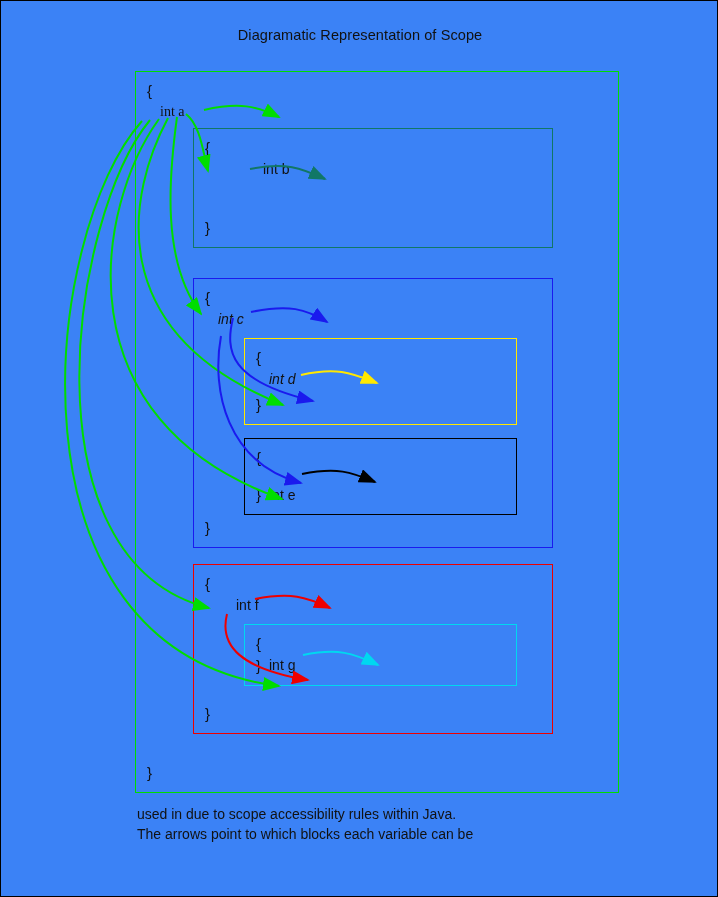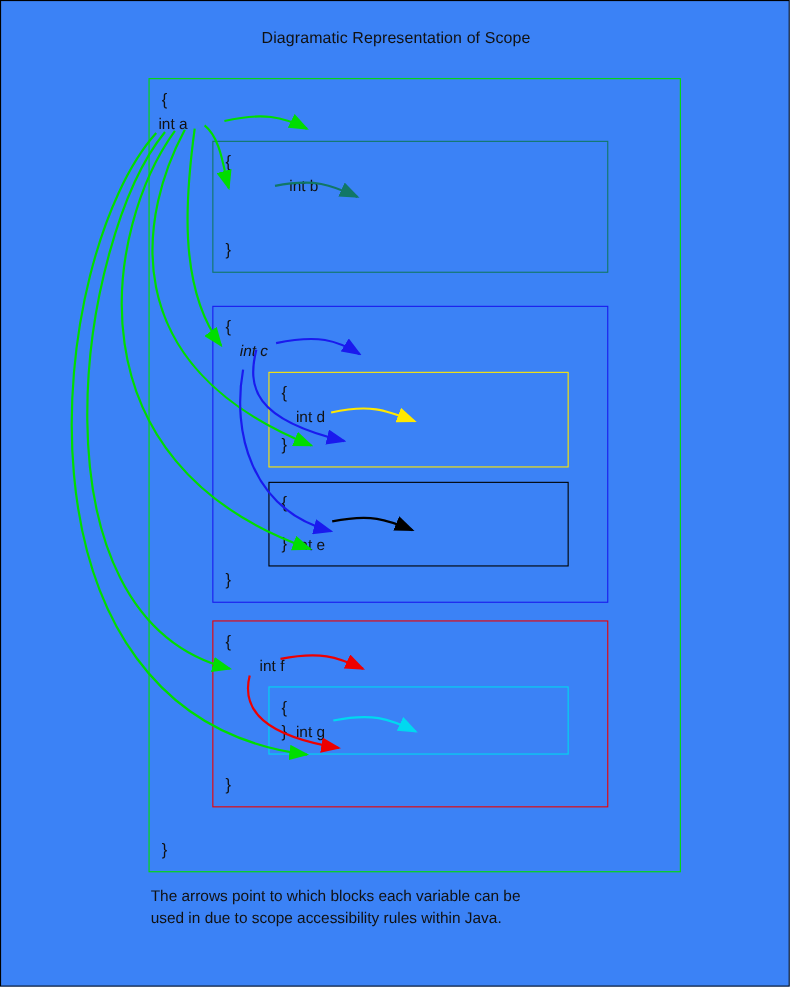--- a/index.html
+++ b/index.html
@@ -75,33 +75,33 @@
 
   <div class="block" id="box-a" style="left: 134px; top: 70px; width: 484px; height: 722px; border: 1.4px solid rgb(0, 221, 0);"></div>
   <div class="block" id="box-b" style="left: 192px; top: 127px; width: 360px; height: 120px; border: 1.4px solid rgb(17, 119, 102);"></div>
   <div class="block" id="box-c" style="left: 192px; top: 277px; width: 360px; height: 270px; border: 1.4px solid rgb(26, 26, 238);"></div>
   <div class="block" id="box-d" style="left: 243px; top: 337px; width: 273px; height: 87px; border: 1.4px solid rgb(255, 232, 0);"></div>
   <div class="block" id="box-e" style="left: 243px; top: 437px; width: 273px; height: 77px; border: 1.4px solid rgb(0, 0, 0);"></div>
   <div class="block" id="box-f" style="left: 192px; top: 563px; width: 360px; height: 170px; border: 1.4px solid rgb(238, 0, 0);"></div>
   <div class="block" id="box-g" style="left: 243px; top: 623px; width: 273px; height: 62px; border: 1.4px solid rgb(0, 216, 240);"></div>
 
   <span class="brace" id="ob-a" style="left: 146px; top: 82px;">{</span>
-  <span class="vardecl" id="vd-a" style="left: 143px; top: 104px;">int a</span>
+  <span class="vardecl" id="vd-a" style="left: 159px; top: 104px; font-family: Liberation Serif, serif;">int a</span>
   <span class="brace" id="cb-a" style="left: 146px; top: 764px;">}</span>
 
   <span class="brace" id="ob-b" style="left: 204px; top: 139px;">{</span>
   <span class="vardecl" id="vd-b" style="left: 217px; top: 161px; margin-left: 45px;">int b</span>
   <span class="brace" id="cb-b" style="left: 204px; top: 219px;">}</span>
 
   <span class="brace" id="ob-c" style="left: 204px; top: 289px;">{</span>
   <span class="vardecl" id="vd-c" style="left: 217px; top: 311px; font-style: italic;">int c</span>
   <span class="brace" id="cb-c" style="left: 204px; top: 519px;">}</span>
 
   <span class="brace" id="ob-d" style="left: 255px; top: 349px;">{</span>
-  <span class="vardecl" id="vd-d" style="left: 268px; top: 371px;">int d</span>
+  <span class="vardecl" id="vd-d" style="left: 268px; top: 371px; font-style: italic;">int d</span>
   <span class="brace" id="cb-d" style="left: 255px; top: 396px;">}</span>
 
   <span class="brace" id="ob-e" style="left: 255px; top: 449px;">{</span>
   <span class="vardecl" id="vd-e" style="left: 268px; top: 487px;">int e</span>
   <span class="brace" id="cb-e" style="left: 255px; top: 486px;">}</span>
 
   <span class="brace" id="ob-f" style="left: 204px; top: 575px;">{</span>
   <span class="vardecl" id="vd-f" style="left: 217px; top: 597px; margin-left: 18px;">int f</span>
   <span class="brace" id="cb-f" style="left: 204px; top: 705px;">}</span>
 
@@ -166,17 +166,17 @@
       <path d="M254,598 C290,591 305,596 329,607"></path>
       <path d="M226,613 C218,645 240,668 307,679"></path>
     </g>
 
     <g id="g-arrows-g" fill="none" stroke="#00d8f0" stroke-width="2" marker-end="url(#ah-g)">
       <path d="M302,654 C337,647 352,652 377,664"></path>
     </g>
   </svg>
 
   <div id="caption">
+    <div>used in due to scope accessibility rules within Java.</div>
     <div>The arrows point to which blocks each variable can be</div>
-    <div>used in due to scope accessibility rules within Java.</div>
   </div>
 
 </div>
 
 </body></html>

